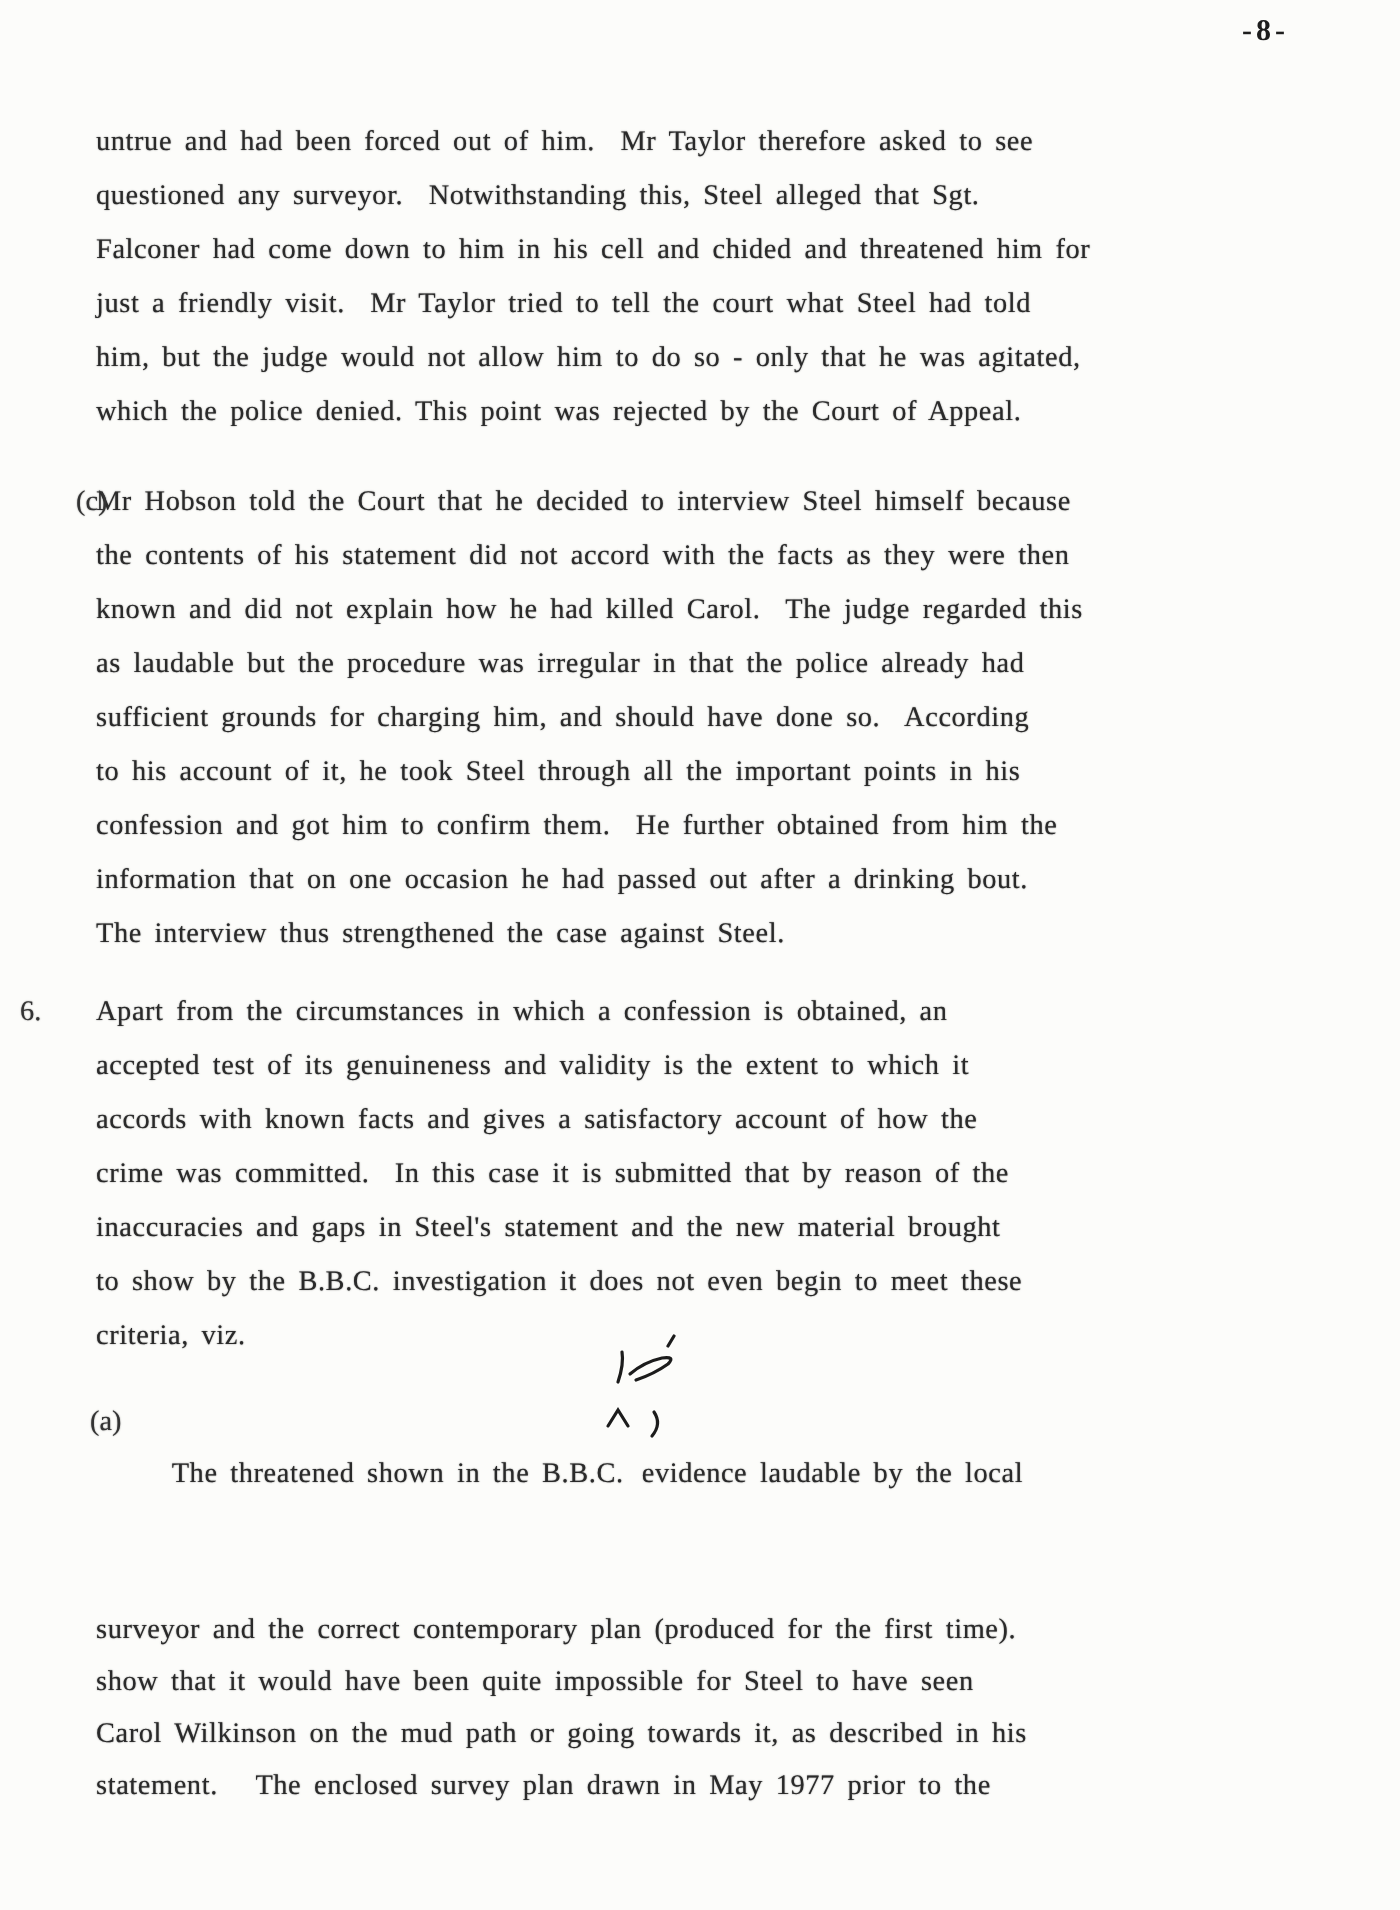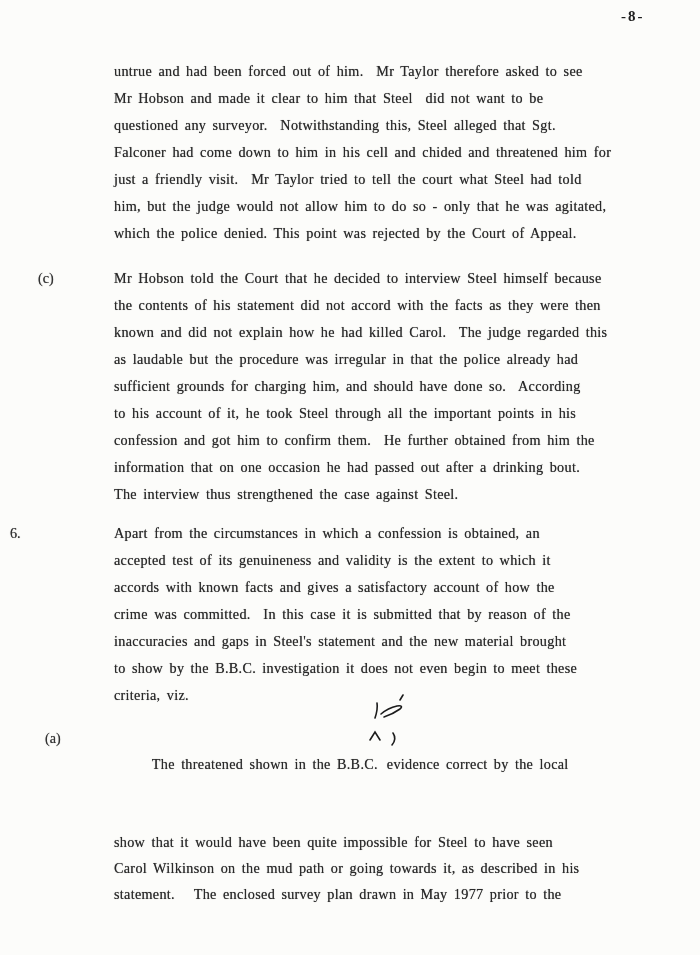--- a/index.html
+++ b/index.html
@@ -23,21 +23,21 @@
     position: absolute;
     top: 8px;
     left: 621px;
     font-size: 15px;
     font-weight: bold;
     letter-spacing: 2px;
     color: #1d1d1d;
   }
   .para {
     position: relative;
-    padding-left: 114px;
+    padding-left: 48px;
   }
   .para-label {
     position: absolute;
     top: 0;
     line-height: 27px;
     font-size: 14.2px;
     color: #333;
     text-shadow: 0 0 0.7px rgba(45,45,45,0.75);
   }
   .line {
@@ -74,21 +74,20 @@
 </style>
 </head>
 <body>
 
 <div class="page">
 
   <div class="page-number">-8-</div>
 
   <div class="para para-intro">
     <div class="line">untrue and had been forced out of him.  Mr Taylor therefore asked to see</div>
-    <div class="line">Mr Hobson and made it clear to him that Steel  did not want to be</div>
     <div class="line">questioned any surveyor.  Notwithstanding this, Steel alleged that Sgt.</div>
     <div class="line">Falconer had come down to him in his cell and chided and threatened him for</div>
     <div class="line">just a friendly visit.  Mr Taylor tried to tell the court what Steel had told</div>
     <div class="line">him, but the judge would not allow him to do so - only that he was agitated,</div>
     <div class="line">which the police denied. This point was rejected by the Court of Appeal.</div>
   </div>
 
   <div class="para para-c">
     <span class="para-label" style="left:38px">(c)</span>
     <div class="line">Mr Hobson told the Court that he decided to interview Steel himself because</div>
@@ -109,28 +108,29 @@
     <div class="line">accords with known facts and gives a satisfactory account of how the</div>
     <div class="line">crime was committed.  In this case it is submitted that by reason of the</div>
     <div class="line">inaccuracies and gaps in Steel's statement and the new material brought</div>
     <div class="line">to show by the B.B.C. investigation it does not even begin to meet these</div>
     <div class="line">criteria, viz.</div>
   </div>
 
   <div class="para para-a">
     <span class="para-label" style="left:45px">(a)</span>
     <div class="line line-with-annotation">
-      <span>The threatened shown in the B.B.C.</span><span class="inline-gap"></span><span>evidence correct by the local</span>
+      <span>The threatened shown in the B.B.C.</span><span class="inline-gap"></span><span>evidence laudable by the local</span>
       <svg class="handwriting" width="62" height="60" viewBox="0 0 62 60">
         <path d="M40,6 l3,-5"></path>
         <path d="M15,24 q3,-9 2,-15"></path>
         <path d="M21,20 q7,-6 16,-8 q7,-1 3,3 q-7,5 -16,8"></path>
         <path d="M10,46 l5,-8 l5,8"></path>
         <path d="M33,39 q4,6 -1,12"></path>
       </svg>
     </div>
+    <div class="line">surveyor and the correct contemporary plan (produced for the first time).</div>
     <div class="line">show that it would have been quite impossible for Steel to have seen</div>
     <div class="line">Carol Wilkinson on the mud path or going towards it, as described in his</div>
     <div class="line">statement.   The enclosed survey plan drawn in May 1977 prior to the</div>
 
   </div>
 
 </div>
 
 </body></html>

